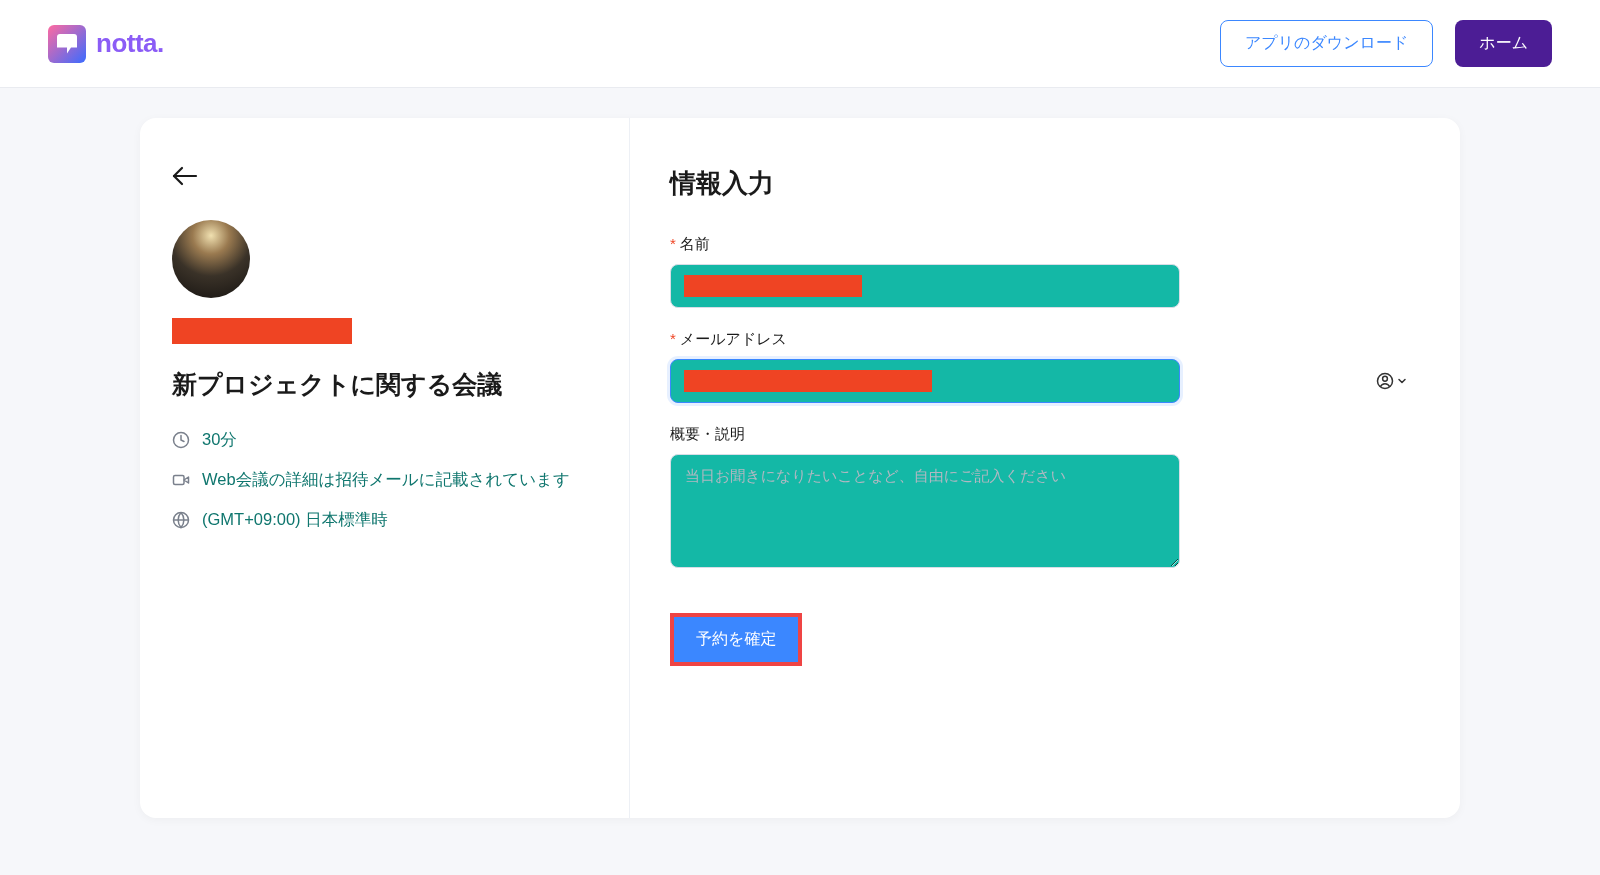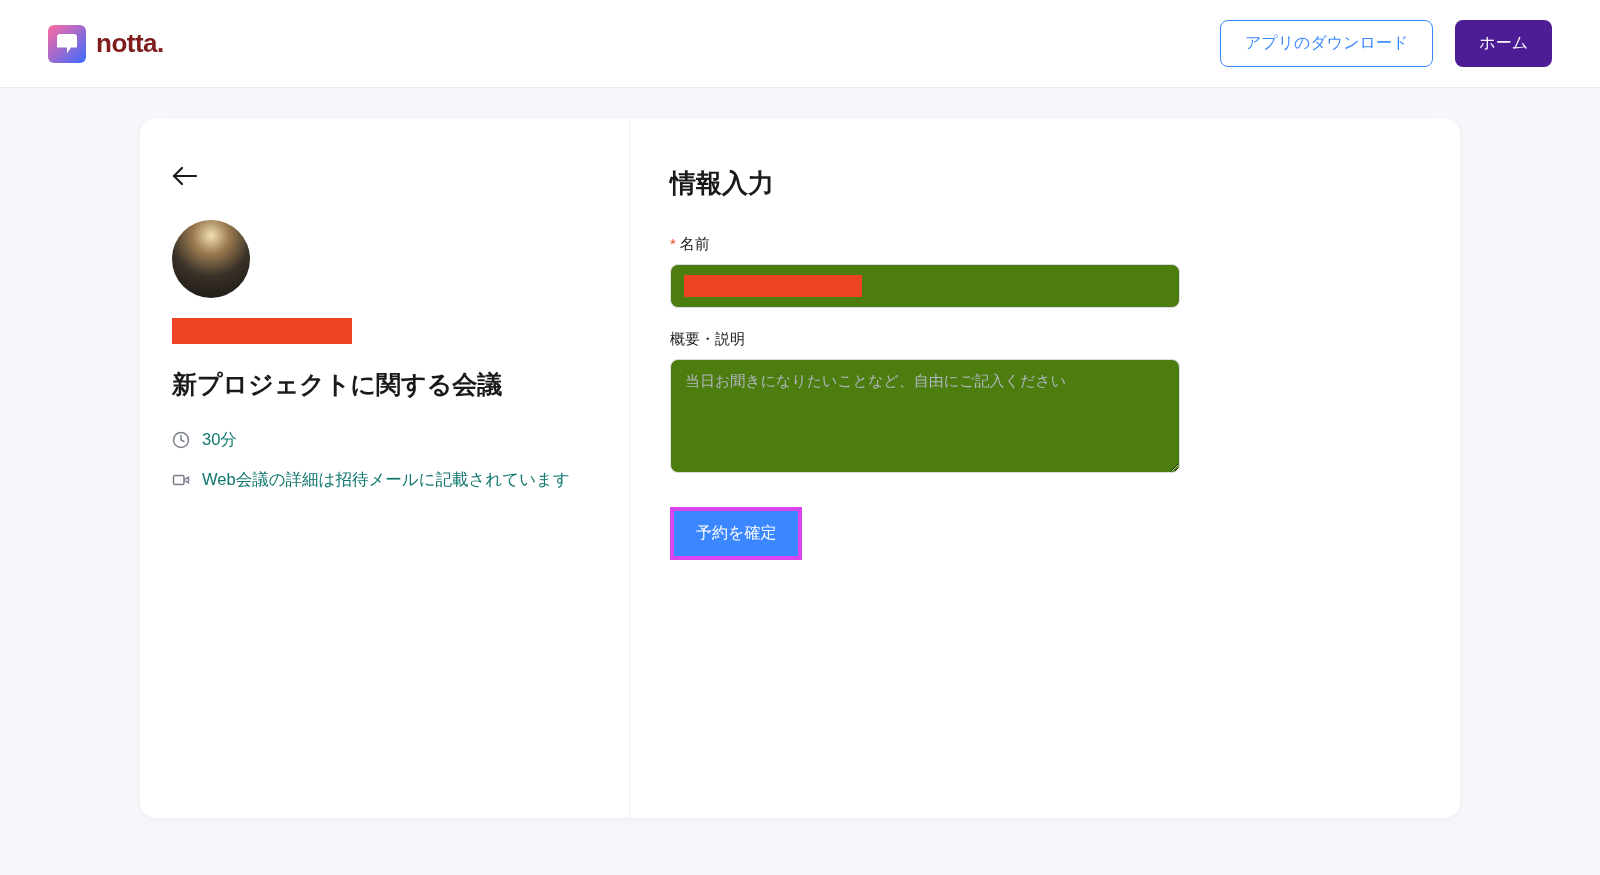--- a/index.html
+++ b/index.html
@@ -41,21 +41,21 @@
       width: 20px;
       height: 20px;
       background: #fff;
       border-radius: 3px;
       clip-path: polygon(0 0, 100% 0, 100% 70%, 70% 70%, 50% 100%, 50% 70%, 0 70%);
     }
     .logo-text {
       font-size: 26px;
       font-weight: 700;
       letter-spacing: -0.5px;
-      color: #7f1d1d;
+      color: #8b5cf6;
     }
     .top-actions { display: flex; gap: 22px; }
     .btn {
       border-radius: 8px;
       font-size: 16px;
       padding: 12px 24px;
       cursor: pointer;
       border: none;
       font-weight: 500;
     }
@@ -126,21 +126,21 @@
       margin-bottom: 10px;
     }
     .req { color: #ef4423; margin-right: 4px; }
     .text-input, .textarea {
       width: 510px;
       border: 1px solid #d8dde6;
       border-radius: 8px;
       padding: 12px 14px;
       font-size: 15px;
       font-family: inherit;
-      background: #4d7c0f;
+      background: #14b8a6;
     }
     .text-input { height: 44px; }
     .text-input.focused {
       border: 1.5px solid #3b87ff;
       box-shadow: 0 0 0 3px rgba(59,135,255,0.12);
     }
     .input-redact {
       position: relative;
     }
     .input-redact .bar {
@@ -160,23 +160,23 @@
       gap: 2px;
       color: #444;
     }
     .textarea {
       height: 114px;
       resize: both;
     }
     .textarea::placeholder { color: #b2b8c2; }
     .highlight-wrap {
       display: inline-block;
-      border: 4px solid #d946ef;
+      border: 4px solid #ef4444;
       padding: 0;
-      margin-top: 8px;
+      margin-top: 19px;
     }
     .confirm-btn {
       display: block;
       background: #3b87ff;
       color: #fff;
       border: none;
       font-size: 16px;
       padding: 12px 22px;
       cursor: pointer;
       font-weight: 500;
@@ -221,33 +221,58 @@
 
     <div class="meta-row">
       <svg width="18" height="18" viewBox="0 0 24 24" fill="none" stroke="#7a808c" stroke-width="2" stroke-linejoin="round">
         <rect x="2" y="6" width="14" height="12" rx="2"></rect>
           <polygon points="22 8 16 12 22 16 22 8"></polygon>
       </svg>
       <span>Web会議の詳細は招待メールに記載されています</span>
     </div>
 
 
+    <div class="meta-row">
+      <svg width="18" height="18" viewBox="0 0 24 24" fill="none" stroke="#7a808c" stroke-width="2">
+        <circle cx="12" cy="12" r="10"></circle>
+          <line x1="2" y1="12" x2="22" y2="12"></line>
+          <path d="M12 2a15 15 0 0 1 0 20a15 15 0 0 1 0-20"></path>
+      </svg>
+      <span>(GMT+09:00) 日本標準時</span>
+    </div>
   </aside>
 
   <section class="right-pane">
     <h2 class="section-h">情報入力</h2>
 
     <div class="field">
       <div class="field-label"><span class="req">*</span><span>名前</span></div>
       <div class="input-redact">
         <input class="text-input" type="text" style="">
         <div class="bar" style="width:178px;"></div>
       </div>
     </div>
 
+    <div class="field">
+      <div class="field-label"><span class="req">*</span><span>メールアドレス</span></div>
+      <div class="input-redact">
+        <input class="text-input focused" type="text" style="">
+        <div class="bar" style="width:248px;"></div>
+        <span class="input-suffix">
+          <svg width="18" height="18" viewBox="0 0 24 24" fill="none" stroke="#333" stroke-width="2">
+            <circle cx="12" cy="12" r="10"></circle>
+              <circle cx="12" cy="9" r="3.2"></circle>
+              <path d="M5.5 20c1.4-3 4-4.5 6.5-4.5s5.1 1.5 6.5 4.5"></path>
+          </svg>
+          <svg width="12" height="12" viewBox="0 0 24 24" fill="none" stroke="#333" stroke-width="3" stroke-linecap="round" stroke-linejoin="round">
+            <polyline points="6 9 12 15 18 9"></polyline>
+          </svg>
+        </span>
+      </div>
+    </div>
 
     <div class="field">
       <div class="field-label">概要・説明</div>
       <textarea class="textarea" placeholder="当日お聞きになりたいことなど、自由にご記入ください" style=""></textarea>
     </div>
 
     <div class="highlight-wrap">
       <button class="confirm-btn">予約を確定</button>
     </div>
   </section>

